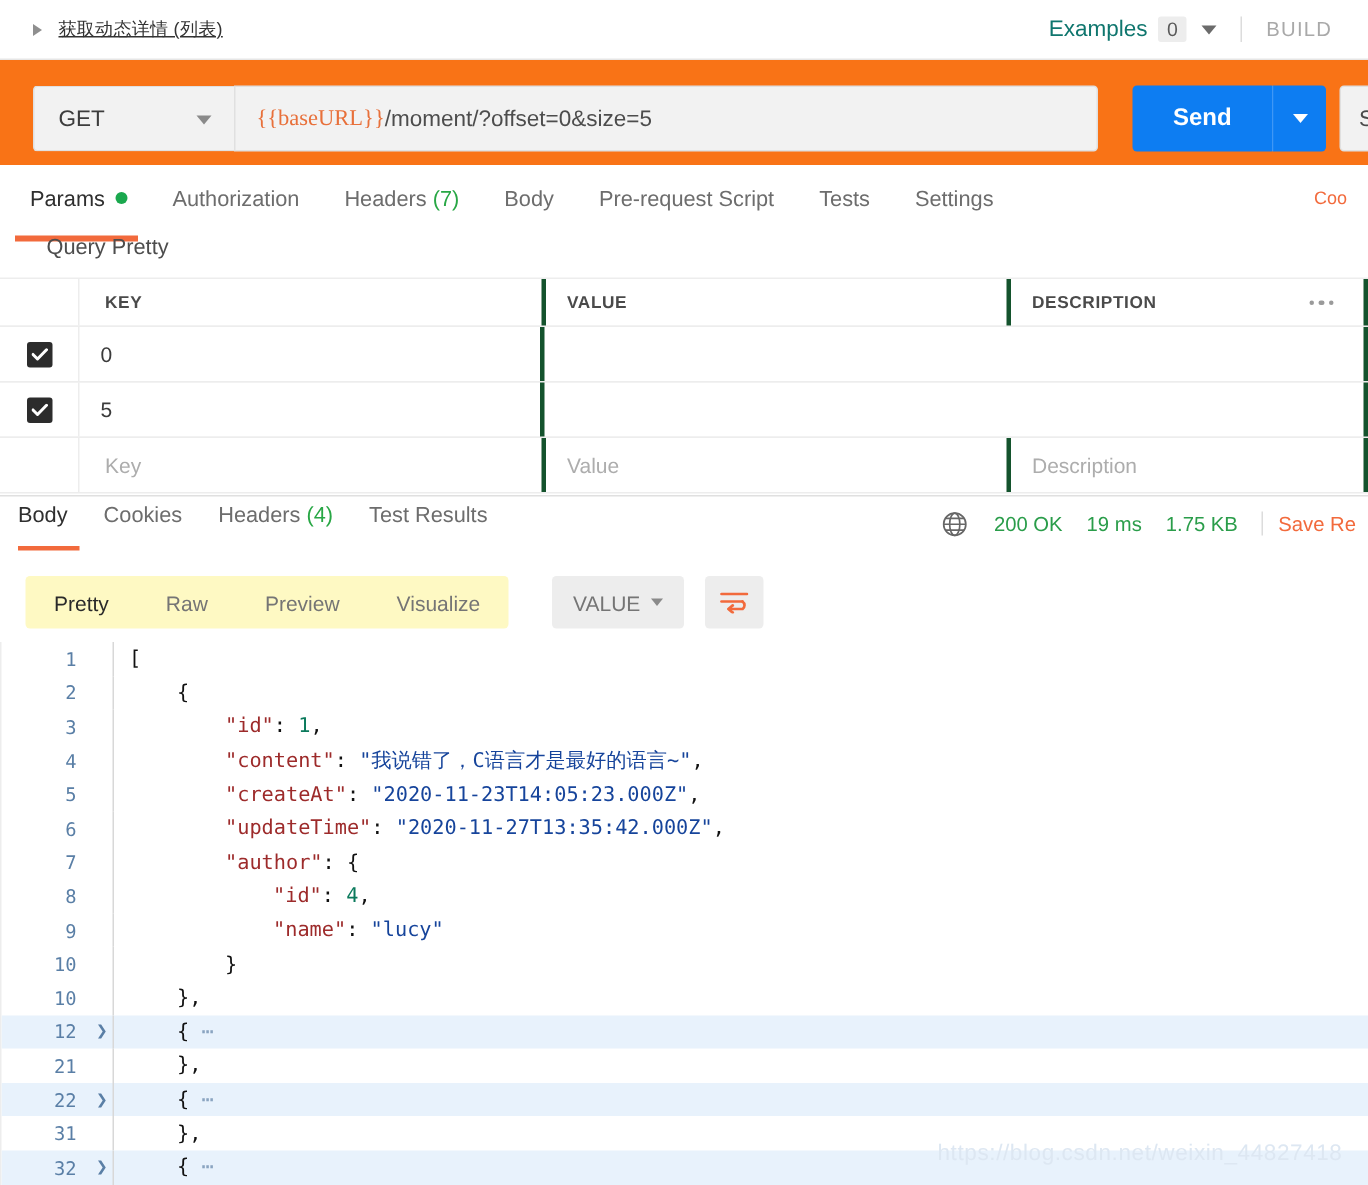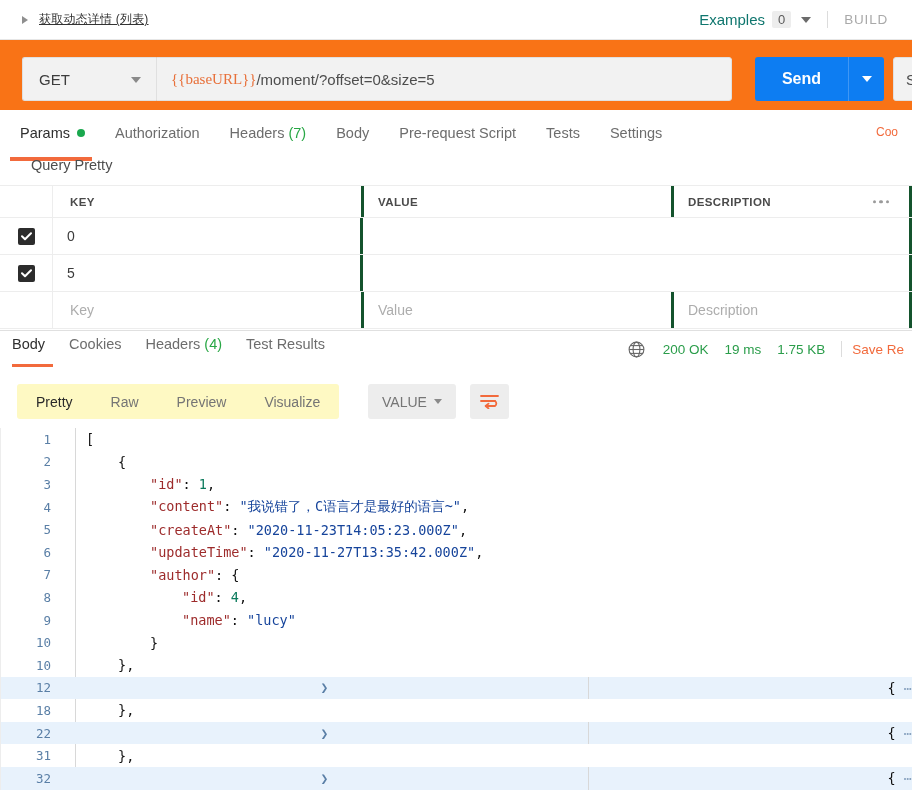--- a/index.html
+++ b/index.html
@@ -138,21 +138,21 @@
   .seg-item { font-size: 14px; color: #757575; padding: 0 19px; }
   .seg-item.active { color: #2a2a2a; }
   .lang-sel { position: absolute; left: 368px; top: 6px; width: 88px; height: 35px; background: #ededed; border-radius: 3px; display: flex; align-items: center; }
   .lang-txt { margin-left: 14px; font-size: 14px; color: #757575; }
   .lang-caret { position: absolute; right: 14px; top: 15px; width: 0; height: 0; border-top: 5.5px solid #8a8a8a; border-left: 4.5px solid transparent; border-right: 4.5px solid transparent; }
   .wrap-btn { position: absolute; left: 470px; top: 6px; width: 39px; height: 35px; background: #ededed; border-radius: 3px; display: flex; align-items: center; justify-content: center; }
 
   
   .code-pane { position: absolute; left: 0; top: 428px; width: 912px; height: 362px; overflow: hidden; background: #fff; border-left: 1px solid #ededed; }
   .code-line { position: relative; height: 22.6px; display: flex; align-items: center; font-family: "DejaVu Sans Mono", monospace; font-size: 13.5px; }
-  .code-line.hl { background: #e8f2fc; justify-content: space-between; }
+  .code-line.hl { background: #e8f2fc; }
   .ln { width: 60px; text-align: right; padding-right: 10px; color: #5a7fa6; font-size: 12.5px; font-family: "DejaVu Sans Mono", monospace; flex: none; }
   .chev { width: 14px; flex: none; color: #5a7fa6; font-size: 13px; text-align: center; line-height: 1; }
   .gutter-bar { width: 1px; background: #d8d8d8; height: 22.6px; flex: none; margin-right: 0; }
   .code-txt { white-space: pre; color: #111; padding-left: 10px; }
   .k { color: #9d2b2b; }
   .s { color: #16449b; }
   .n { color: #0b7a5c; }
   .p { color: #111; }
   .dots3 { color: #8aa4c0; }
 
@@ -391,21 +391,21 @@
         <span class="gutter-bar"></span>
         <span class="code-txt" style="padding-left: 42px;"><span class="p">},</span></span>
       </div>
       <div class="code-line hl">
         <span class="ln">12</span>
         <span class="chev">❯</span>
         <span class="gutter-bar"></span>
         <span class="code-txt" style="padding-left: 42px;"><span class="p">{</span><span class="dots3"> ⋯</span></span>
       </div>
       <div class="code-line">
-        <span class="ln">18</span>
+        <span class="ln">21</span>
         <span class="chev"></span>
         <span class="gutter-bar"></span>
         <span class="code-txt" style="padding-left: 42px;"><span class="p">},</span></span>
       </div>
       <div class="code-line hl">
         <span class="ln">22</span>
         <span class="chev">❯</span>
         <span class="gutter-bar"></span>
         <span class="code-txt" style="padding-left: 42px;"><span class="p">{</span><span class="dots3"> ⋯</span></span>
       </div>
@@ -416,13 +416,14 @@
         <span class="code-txt" style="padding-left: 42px;"><span class="p">},</span></span>
       </div>
       <div class="code-line hl">
         <span class="ln">32</span>
         <span class="chev">❯</span>
         <span class="gutter-bar"></span>
         <span class="code-txt" style="padding-left: 42px;"><span class="p">{</span><span class="dots3"> ⋯</span></span>
       </div>
     </div>
 
+  <div class="watermark">https://blog.csdn.net/weixin_44827418</div>
 </div>
 
 </body></html>

